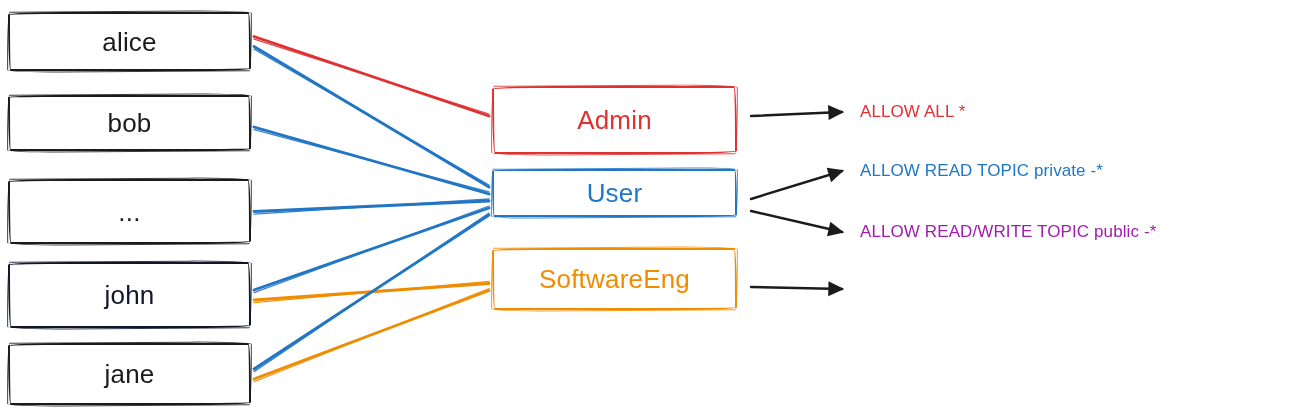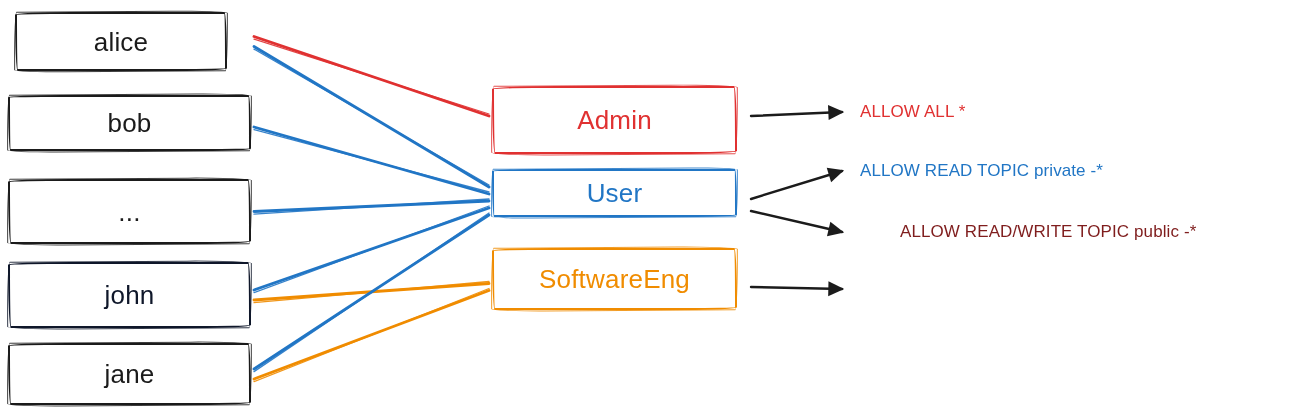--- a/index.html
+++ b/index.html
@@ -83,21 +83,21 @@
       <line x1="254" y1="369" x2="489" y2="215" stroke="#2176c5" stroke-width="2.8" stroke-linecap="round" stroke-opacity="1"></line>
       <line x1="254" y1="371.6" x2="489" y2="213" stroke="#2176c5" stroke-width="1.3" stroke-linecap="round" stroke-opacity="0.9"></line>
       <line x1="254" y1="379" x2="489" y2="290.5" stroke="#f08c00" stroke-width="2.8" stroke-linecap="round" stroke-opacity="1"></line>
       <line x1="254" y1="381.6" x2="489" y2="288.5" stroke="#f08c00" stroke-width="1.3" stroke-linecap="round" stroke-opacity="0.9"></line>
       <line x1="751" y1="116" x2="842" y2="112" stroke="#1b1b1b" stroke-width="2.4" stroke-linecap="round" stroke-opacity="1" marker-end="url(#arrowhead)"></line>
       <line x1="751" y1="199" x2="842" y2="171" stroke="#1b1b1b" stroke-width="2.4" stroke-linecap="round" stroke-opacity="1" marker-end="url(#arrowhead)"></line>
       <line x1="751" y1="211" x2="842" y2="232" stroke="#1b1b1b" stroke-width="2.4" stroke-linecap="round" stroke-opacity="1" marker-end="url(#arrowhead)"></line>
       <line x1="751" y1="287" x2="842" y2="289" stroke="#1b1b1b" stroke-width="2.4" stroke-linecap="round" stroke-opacity="1" marker-end="url(#arrowhead)"></line>
     </svg>
 
-<div class="box" style="left: 15px; top: 12px; width: 212px; height: 59px; color: rgb(27, 27, 27);">
+<div class="box" style="left: 8px; top: 12px; width: 243px; height: 59px; color: rgb(27, 27, 27);">
     <span class="box-label">alice</span>
   </div>
     <div class="box" style="left: 8px; top: 95px; width: 243px; height: 56px; color: rgb(27, 27, 27);">
     <span class="box-label">bob</span>
   </div>
     <div class="box" style="left: 8px; top: 179px; width: 243px; height: 65px; color: rgb(27, 27, 27);">
     <span class="box-label">...</span>
   </div>
     <div class="box" style="left: 8px; top: 262px; width: 243px; height: 66px; color: #0f172a;">
     <span class="box-label">john</span>
@@ -109,14 +109,14 @@
     <span class="box-label">Admin</span>
   </div>
     <div class="box" style="left: 492px; top: 169px; width: 245px; height: 48px; color: rgb(33, 118, 197);">
     <span class="box-label">User</span>
   </div>
     <div class="box" style="left: 492px; top: 248px; width: 245px; height: 62px; color: rgb(240, 140, 0);">
     <span class="box-label">SoftwareEng</span>
   </div>
     <div class="perm-label" style="left: 860px; top: 112px; color: rgb(224, 49, 49);">ALLOW ALL *</div>
     <div class="perm-label" style="left: 860px; top: 171px; color: rgb(33, 118, 197);">ALLOW READ TOPIC private -*</div>
-    <div class="perm-label" style="left: 860px; top: 232px; color: #7f1d1d; margin-left: 40px;">ALLOW READ/WRITE TOPIC public -*</div>
+    <div class="perm-label" style="left: 860px; top: 232px; color: #a21caf;">ALLOW READ/WRITE TOPIC public -*</div>
   </div>
 
 </body></html>

